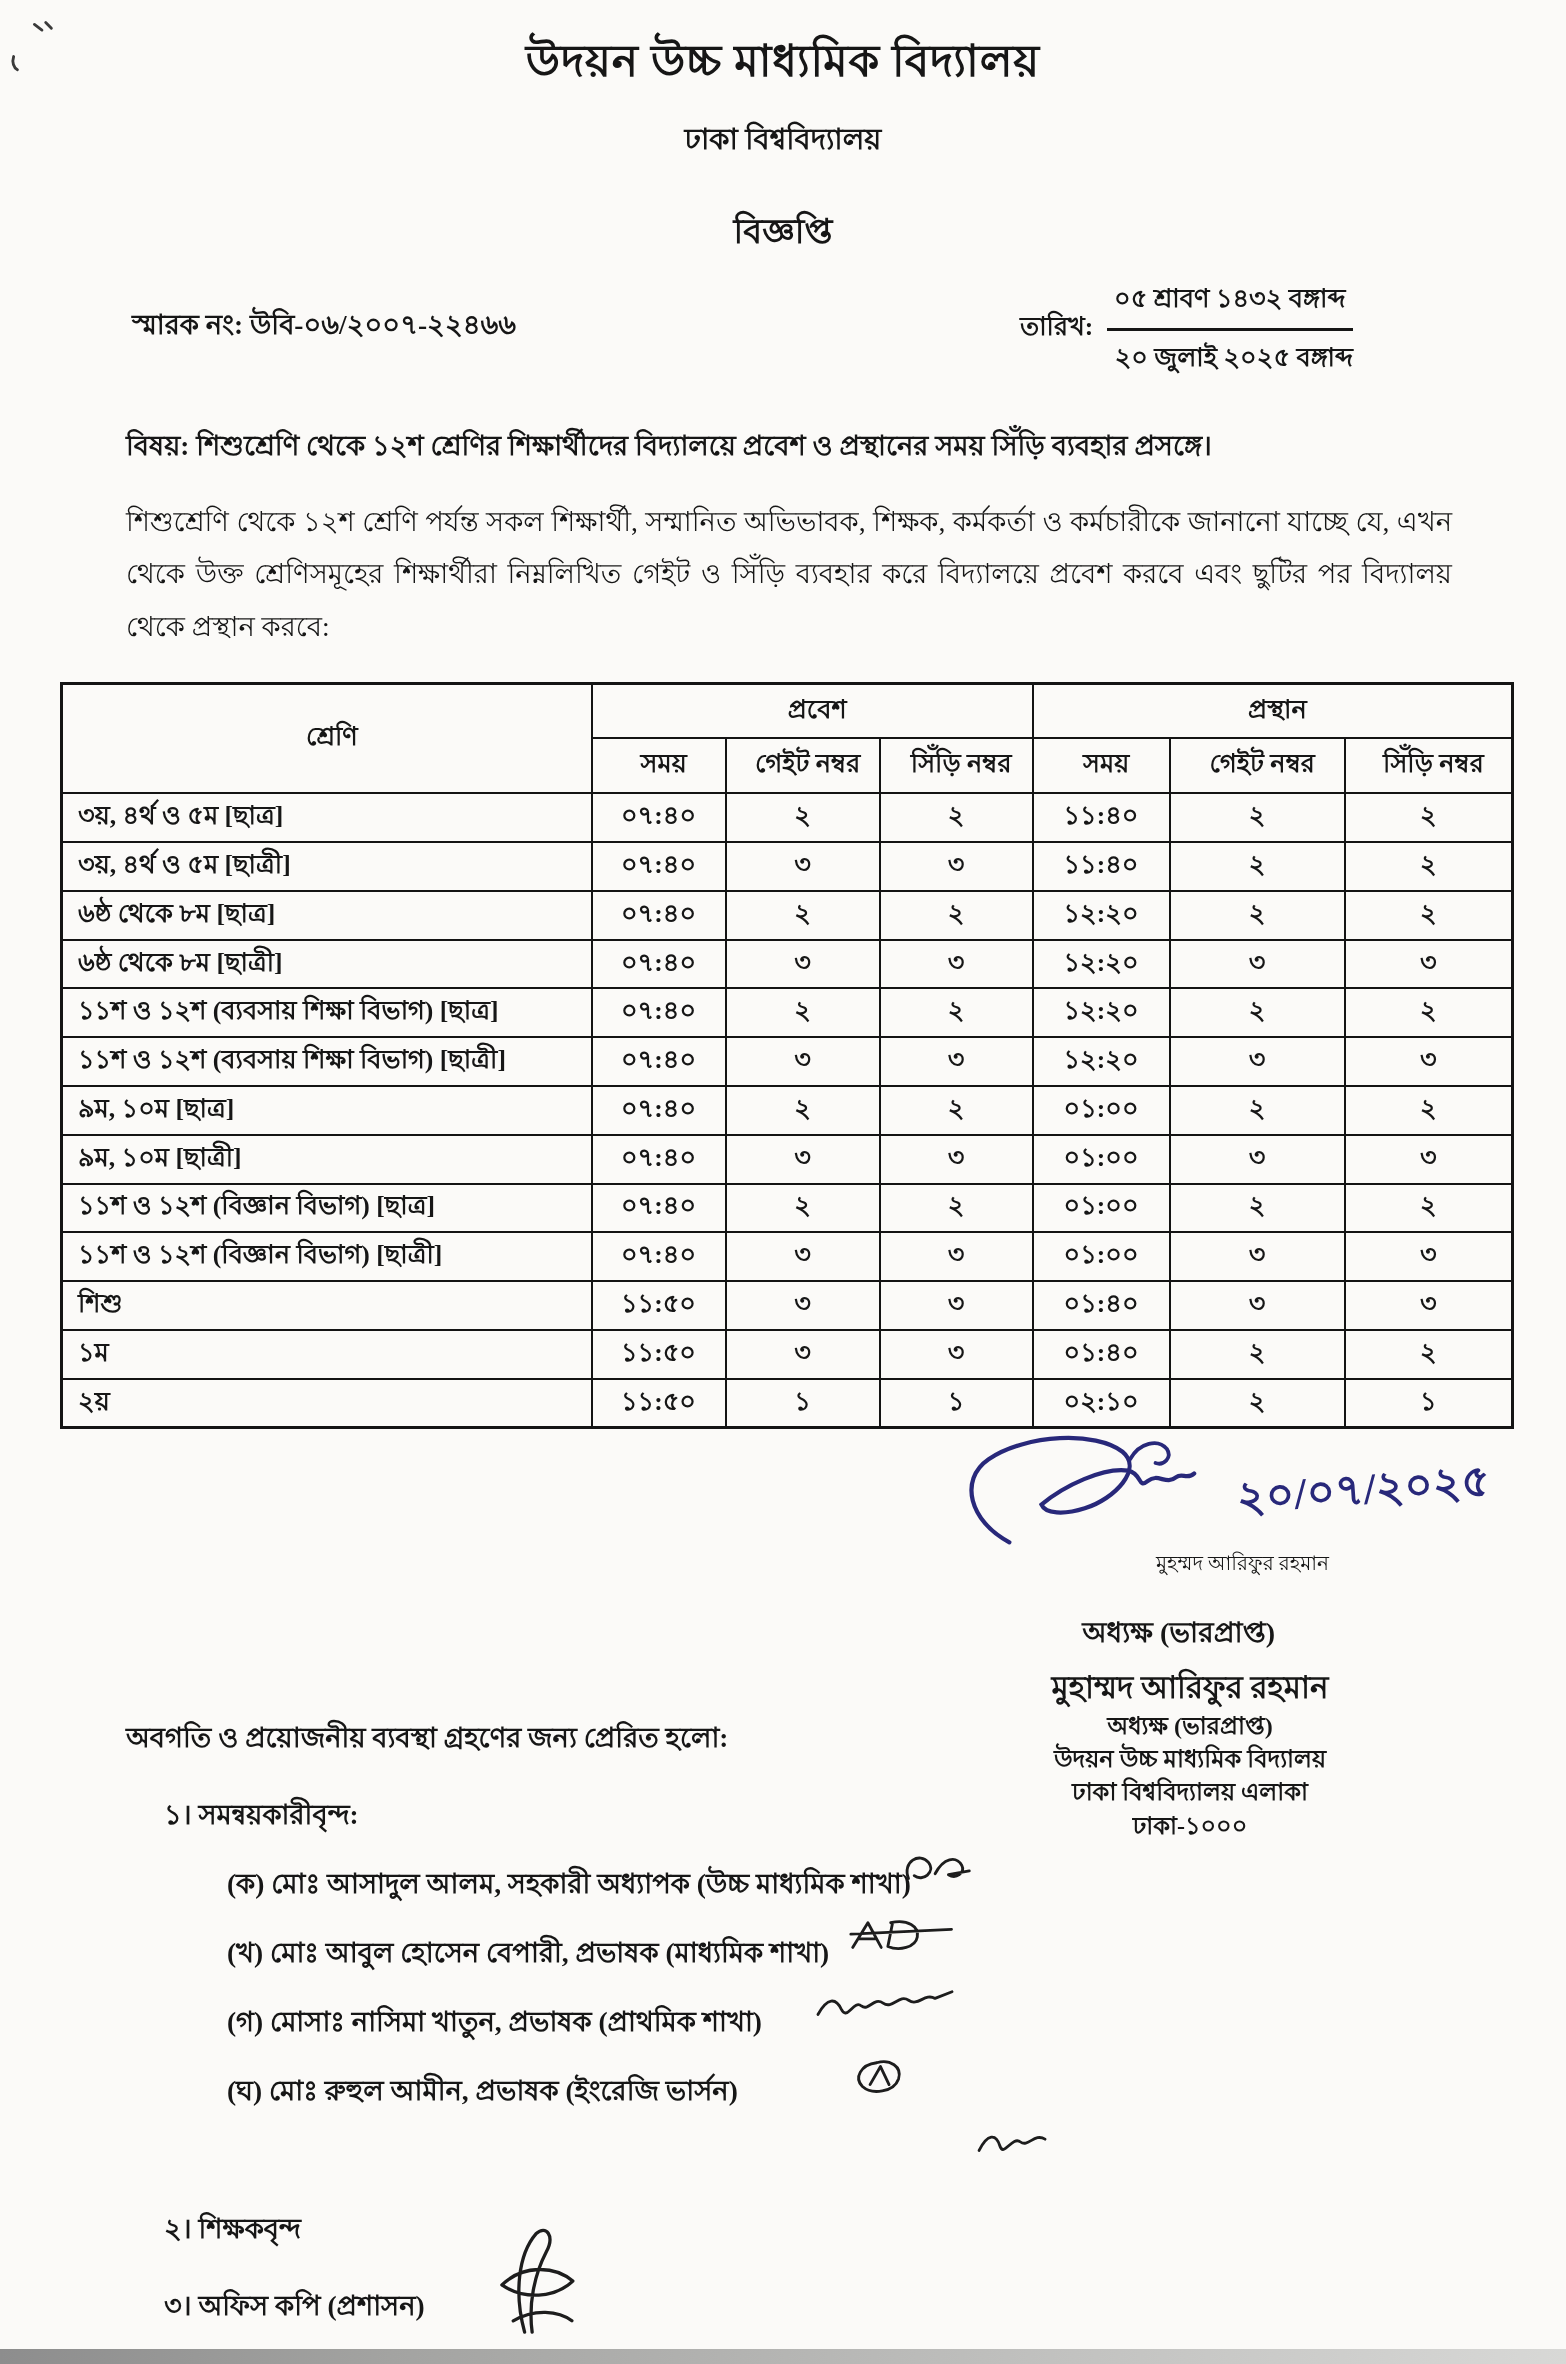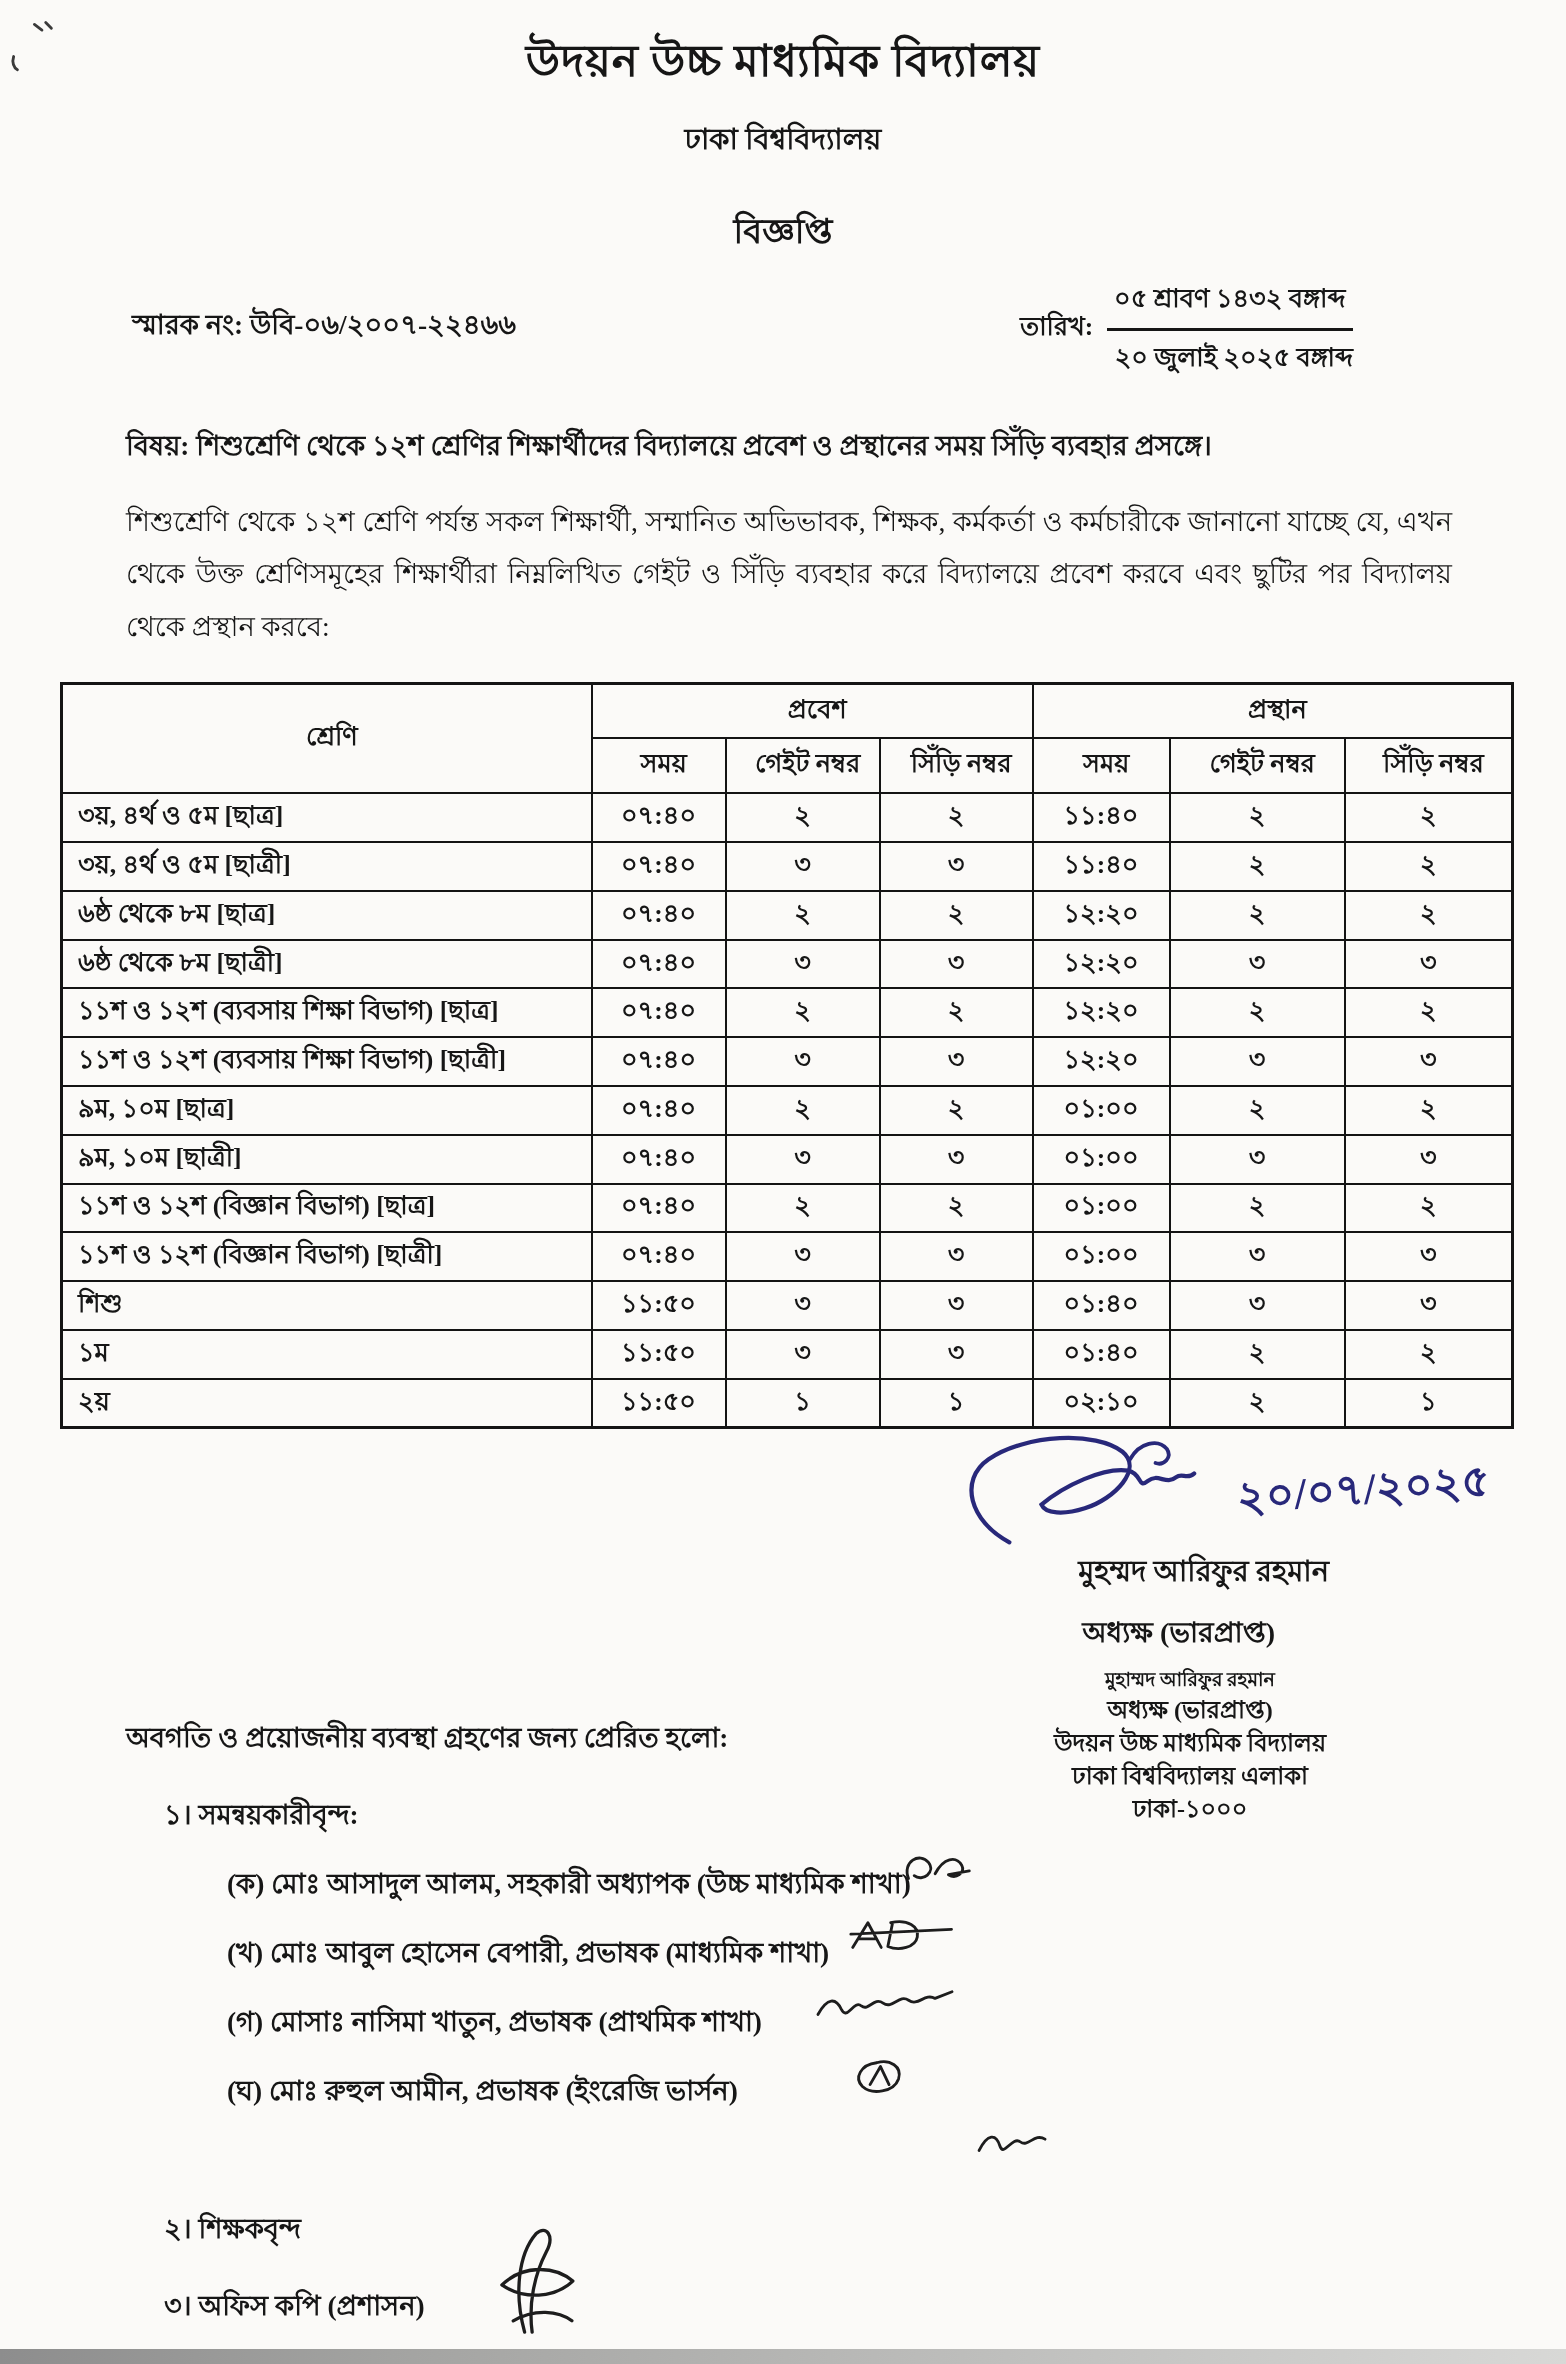--- a/index.html
+++ b/index.html
@@ -46,28 +46,28 @@
   table.schedule td{height:41px;text-align:center;font-weight:600;}
   table.schedule td.cls{text-align:left;padding-left:15px;}
   
   .sig-wrap{position:relative;height:0;}
   .main-signature{position:absolute;top:1.9px;right:273px;}
   .sig-date{
     position:absolute;top:26.5px;right:76px;
     font-size:44px;font-weight:bold;color:#28287a;
     transform:rotate(-4deg);white-space:nowrap;
   }
-  .sig-name{position:absolute;top:119px;right:237px;font-size:29px;font-weight:bold;}
+  .sig-name{position:absolute;top:119px;right:237px;font-size:20px;font-weight:normal;}
   .sig-designation{position:absolute;top:182px;right:291px;font-size:28px;font-weight:bold;}
   .stamp-block{
     position:absolute;top:238px;right:168px;width:416px;
     text-align:center;font-weight:bold;line-height:1.38;
   }
   .stamp-line{font-size:24px;}
-  .stamp-line.big{font-size:19px;}
+  .stamp-line.big{font-size:31px;}
   
   .distribution{margin:288px 0 0 126px;}
   .dist-intro{font-size:27.4px;font-weight:bold;}
   .dist-line{position:relative;font-size:27.4px;font-weight:bold;margin-top:23px;min-height:38px;}
   .dist-line.num{padding-left:38px;margin-top:31px;}
   .dist-line.sub{padding-left:101px;}
   .sig-small{position:absolute;stroke:#1d1d1d;fill:none;stroke-linecap:round;stroke-linejoin:round;}
   .corner-marks{position:absolute;left:7.6px;top:15px;}
   .scan-edge{
     position:absolute;left:0;right:0;bottom:0;height:16px;

